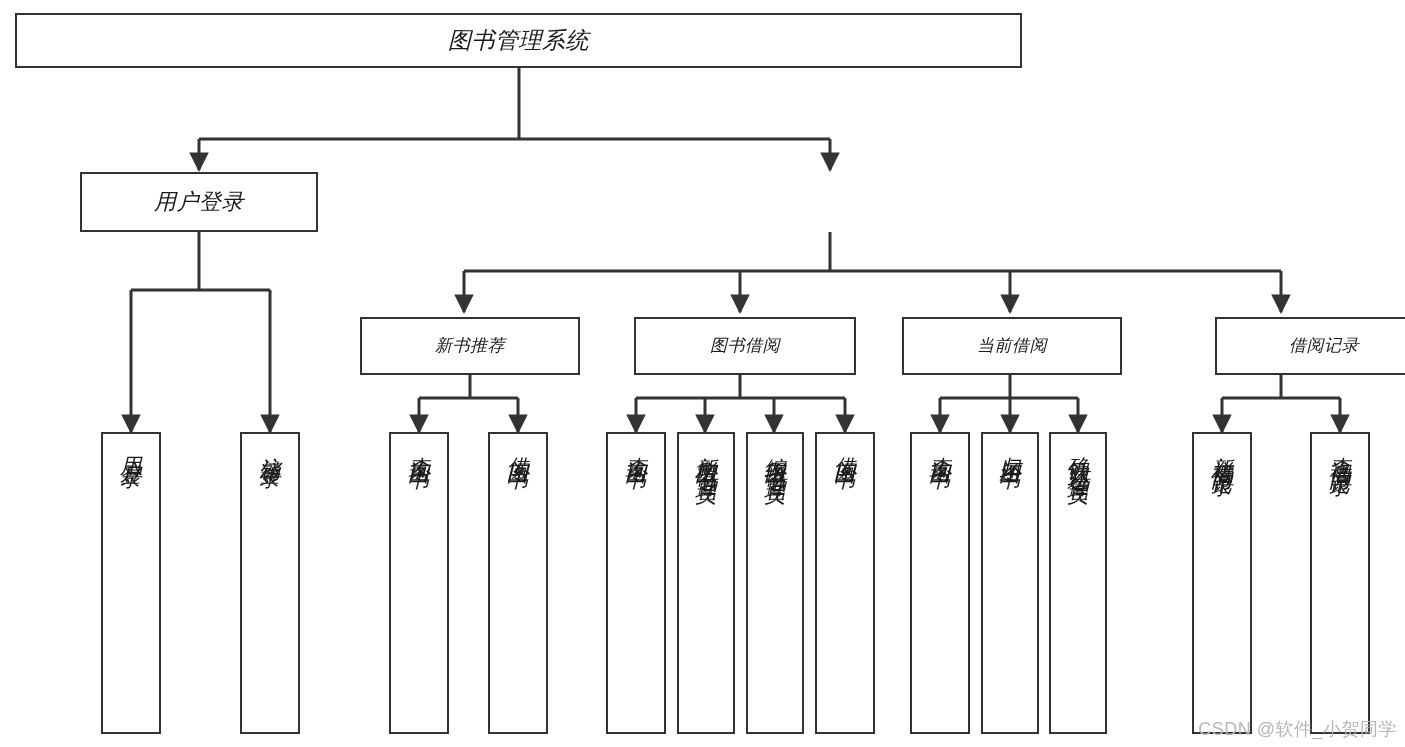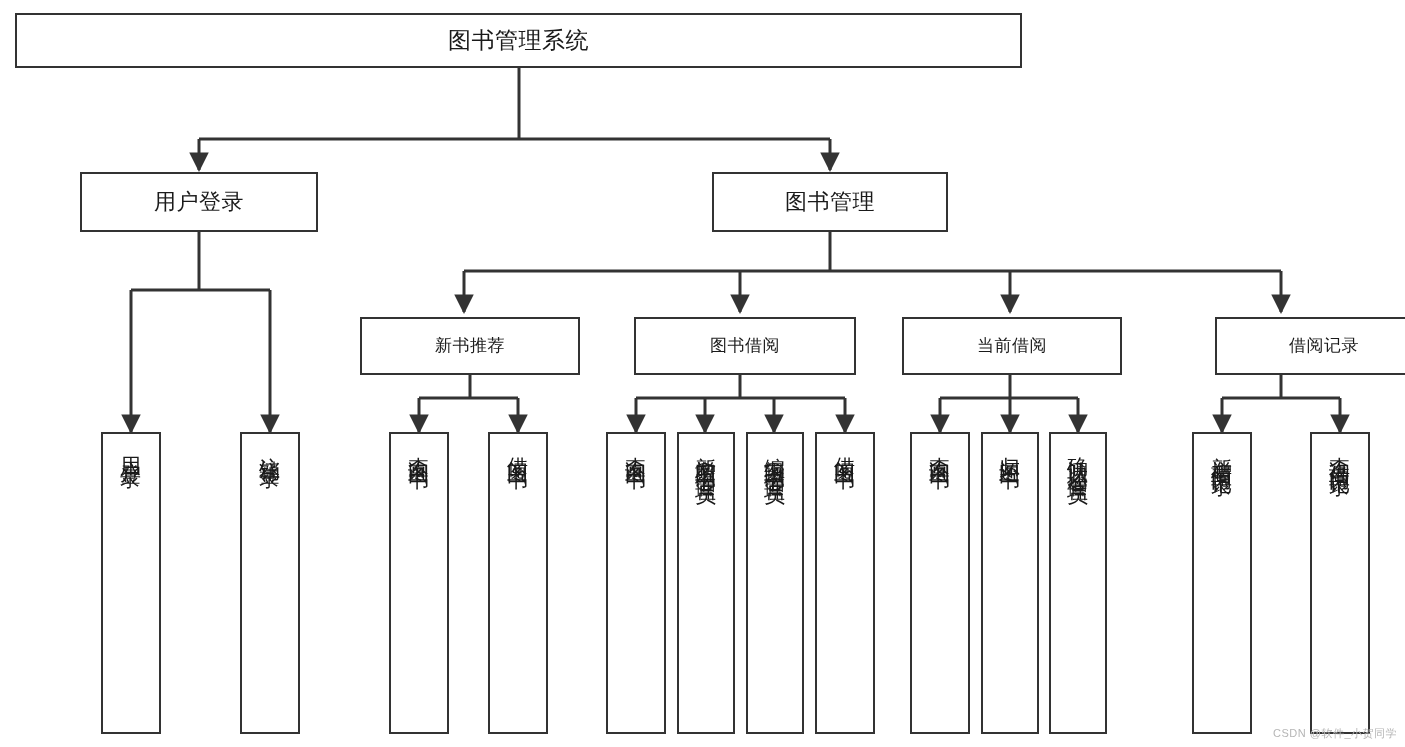--- a/index.html
+++ b/index.html
@@ -35,20 +35,21 @@
     align-items: center;
     justify-content: center;
     color: #1a1a1a;
     z-index: 2;
   }
   .node .label {
     display: block;
     text-align: center;
     line-height: 1.12;
     letter-spacing: 0.5px;
+    font-style: italic;
   }
   .node.root .label { font-size: 23px; }
   .node.lvl1 .label { font-size: 22px; }
   .node.lvl2 .label { font-size: 17px; }
 
   
   .node.leaf {
     align-items: flex-start;
     justify-content: center;
     padding-top: 6px;
@@ -58,21 +59,21 @@
     text-orientation: upright;
     font-size: 21px;
     line-height: 1.0;
     letter-spacing: 4px;
     white-space: nowrap;
   }
   .watermark {
     position: absolute;
     right: 8px;
     bottom: 6px;
-    font-size: 11px;
+    font-size: 18px;
     color: #b6b6b6;
     letter-spacing: 0.5px;
     z-index: 5;
     white-space: nowrap;
   }
 </style>
 </head>
 <body>
 
 <div id="canvas">
@@ -129,23 +130,20 @@
     </g>
   </svg>
 
   <div class="node root" style="left:15px; top:13px; width:1007px; height:55px;">
     <span class="label">图书管理系统</span>
   </div>
 
   <div class="node lvl1" style="left:80px; top:172px; width:238px; height:60px;">
     <span class="label">用户登录</span>
   </div>
-  <div class="node lvl1" style="left:712px; top:172px; width:236px; height:60px;">
-    <span class="label">图书管理</span>
-  </div>
 
   <div class="node lvl2" style="left:360px; top:317px; width:220px; height:58px;">
     <span class="label">新书推荐</span>
   </div>
   <div class="node lvl2" style="left:634px; top:317px; width:222px; height:58px;">
     <span class="label">图书借阅</span>
   </div>
   <div class="node lvl2" style="left:902px; top:317px; width:220px; height:58px;">
     <span class="label">当前借阅</span>
   </div>

